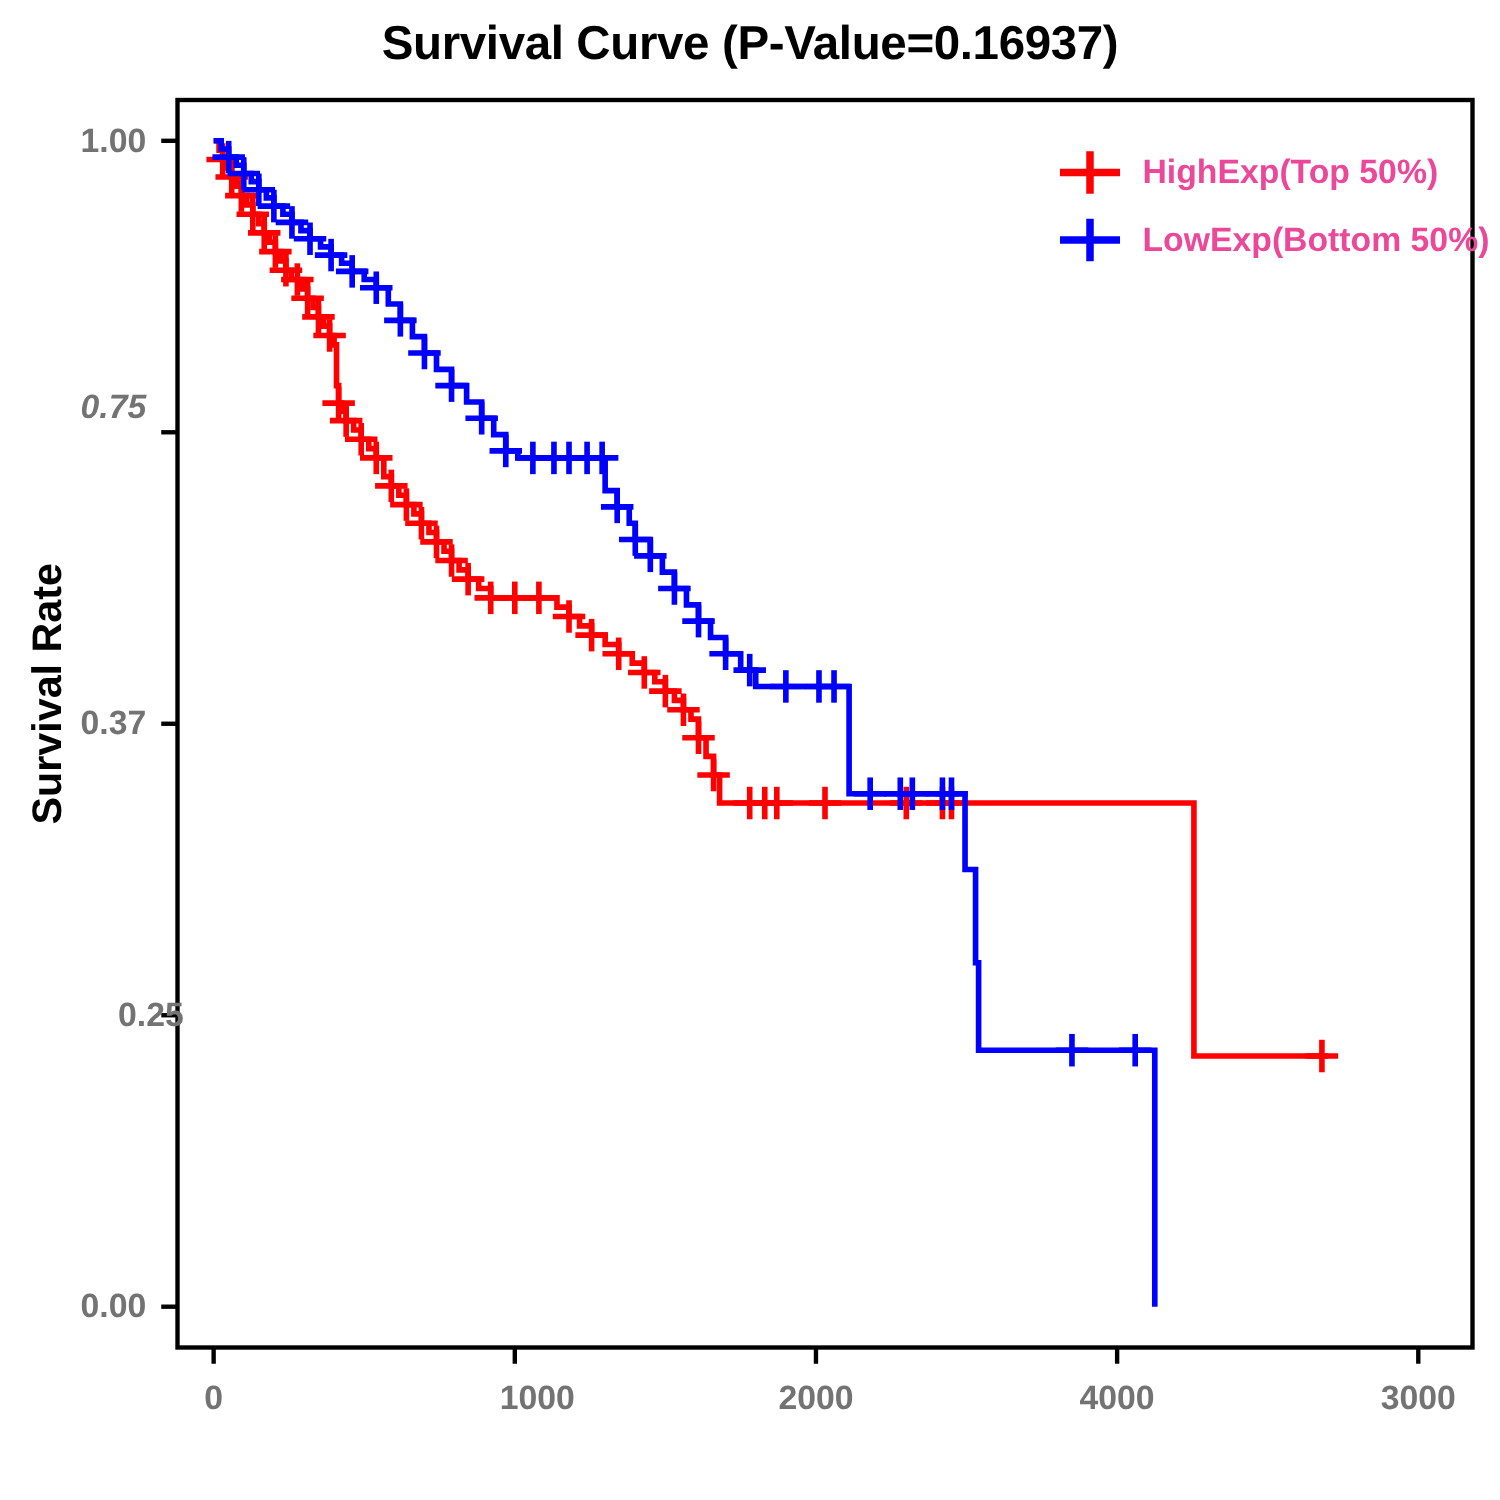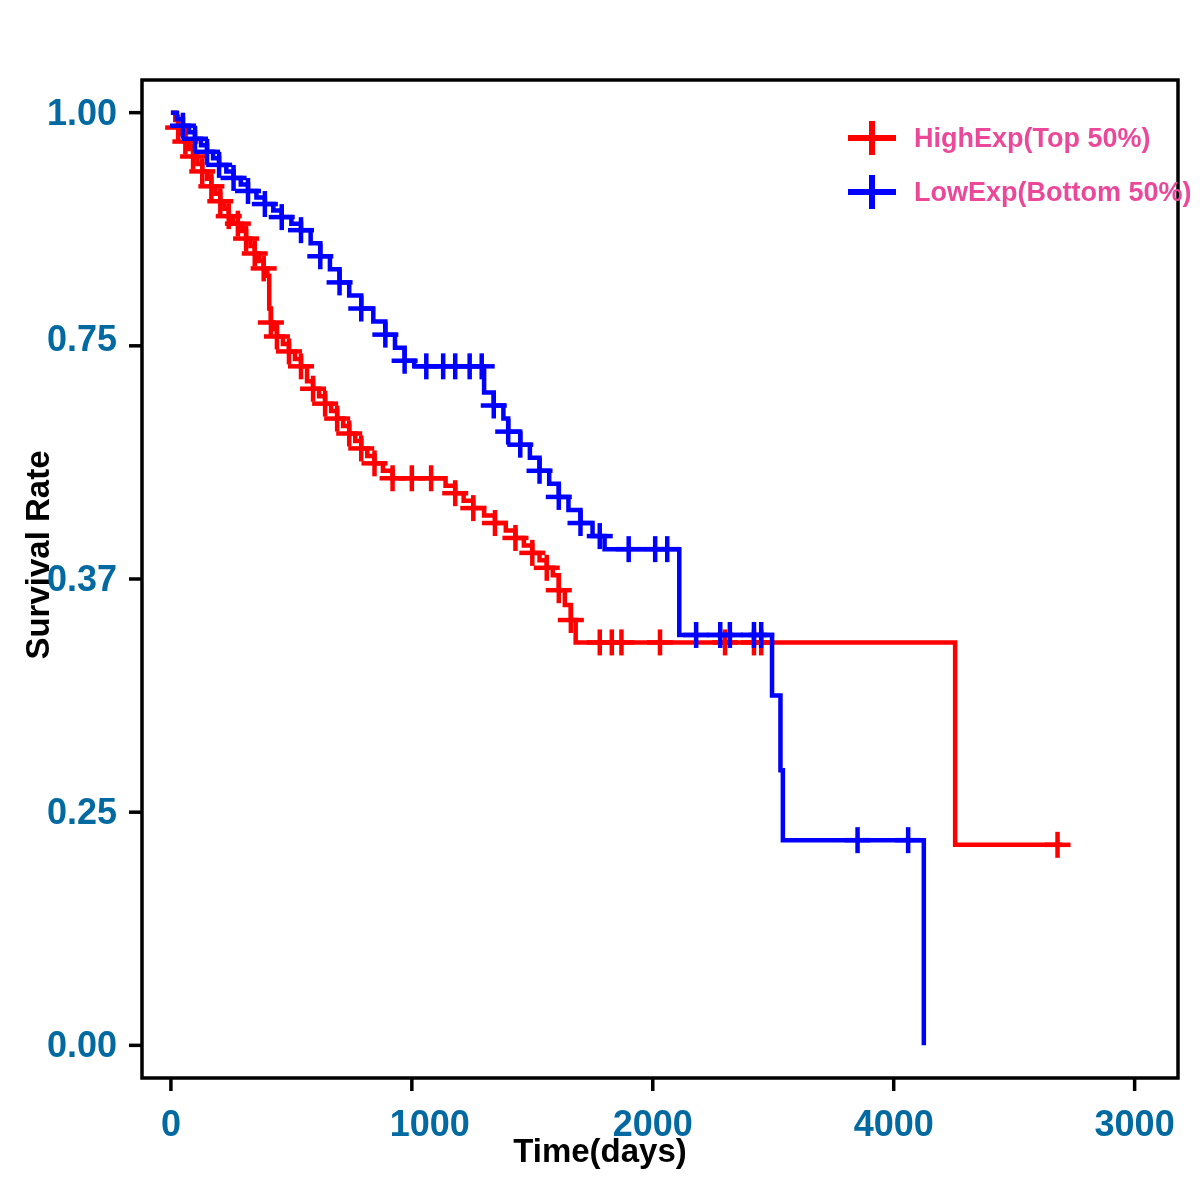--- a/index.html
+++ b/index.html
@@ -51,23 +51,23 @@
     top: 1132px;
     width: 1200px;
     text-align: center;
     font-size: 33px;
     font-weight: bold;
     color: #000000;
     font-family: "Liberation Sans", sans-serif;
   }
   .tick-label {
     position: absolute;
-    font-size: 36px;
+    font-size: 27px;
     font-weight: bold;
-    color: #0369a1;
+    color: #737373;
     font-family: "Liberation Sans", sans-serif;
     white-space: nowrap;
   }
   .ytick-label {
     text-align: right;
     transform: translateY(-50%);
   }
   .xtick-label {
     text-align: center;
     transform: translateX(-50%);
@@ -81,24 +81,24 @@
     white-space: nowrap;
     transform: translateY(-50%);
   }
   svg { display: block; }
 </style>
 </head>
 <body>
 
 <div id="figure">
 
+  <div class="chart-title">Survival Curve (P-Value=0.16937)</div>
 
   <div class="ylabel">Survival Rate</div>
 
-  <div class="xlabel">Time(days)</div>
 
   <svg id="plot" width="1200" height="1200">
       <rect x="142" y="80" width="1036" height="998" fill="#FFFFFF" stroke="#000000" stroke-width="3.5"></rect>
       <line x1="170.91162790697675" y1="1078" x2="170.91162790697675" y2="1091" stroke="#000" stroke-width="3.5"></line>
       <line x1="411.84186046511627" y1="1078" x2="411.84186046511627" y2="1091" stroke="#000" stroke-width="3.5"></line>
       <line x1="652.7720930232558" y1="1078" x2="652.7720930232558" y2="1091" stroke="#000" stroke-width="3.5"></line>
       <line x1="893.7023255813954" y1="1078" x2="893.7023255813954" y2="1091" stroke="#000" stroke-width="3.5"></line>
       <line x1="1134.632558139535" y1="1078" x2="1134.632558139535" y2="1091" stroke="#000" stroke-width="3.5"></line>
       <line x1="142" y1="1045.3551401869158" x2="129" y2="1045.3551401869158" stroke="#000" stroke-width="3.5"></line>
       <line x1="142" y1="812.1775700934579" x2="129" y2="812.1775700934579" stroke="#000" stroke-width="3.5"></line>
@@ -412,23 +412,23 @@
         </g>
         <g>
           <line x1="908.1581395348837" y1="827.1588785046729" x2="908.1581395348837" y2="853.1588785046729" stroke="#0000FF" stroke-width="4.5"></line>
           <line x1="895.1581395348837" y1="840.1588785046729" x2="921.1581395348837" y2="840.1588785046729" stroke="#0000FF" stroke-width="4.5"></line>
         </g>
       </g>
     </svg>
 
   <div id="tick-layer">
       <div class="tick-label ytick-label" style="left: 0px; width: 117px; top: 1045.36px;">0.00</div>
-      <div class="tick-label ytick-label" style="left: 0px; width: 117px; top: 812.178px;">0.25</div>
+      <div class="tick-label ytick-label" style="left: 0px; width: 117px; top: 812.178px; padding-left: 30px;">0.25</div>
       <div class="tick-label ytick-label" style="left: 0px; width: 117px; top: 579px;">0.37</div>
-      <div class="tick-label ytick-label" style="left: 0px; width: 117px; top: 339px;">0.75</div>
+      <div class="tick-label ytick-label" style="left: 0px; width: 117px; top: 326px; font-style: italic;">0.75</div>
       <div class="tick-label ytick-label" style="left: 0px; width: 117px; top: 112.645px;">1.00</div>
       <div class="tick-label xtick-label" style="left: 170.912px; top: 1103px;">0</div>
       <div class="tick-label xtick-label" style="left: 411.842px; top: 1103px; margin-left: 18px;">1000</div>
       <div class="tick-label xtick-label" style="left: 652.772px; top: 1103px;">2000</div>
       <div class="tick-label xtick-label" style="left: 893.702px; top: 1103px;">4000</div>
       <div class="tick-label xtick-label" style="left: 1134.63px; top: 1103px;">3000</div>
     </div>
   <div id="legend-layer">
       <svg width="1200" height="1200" style="position:absolute;left:0;top:0;pointer-events:none;">
         <g>

